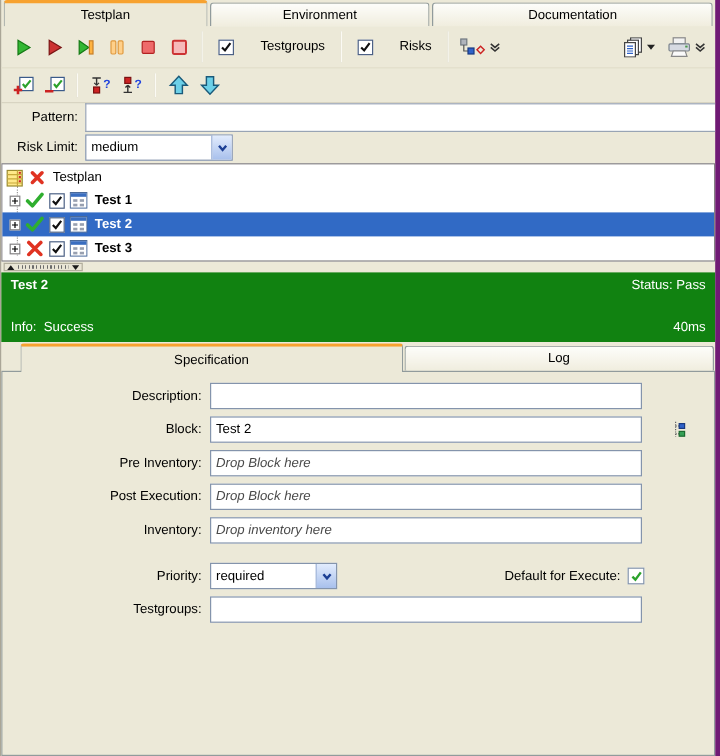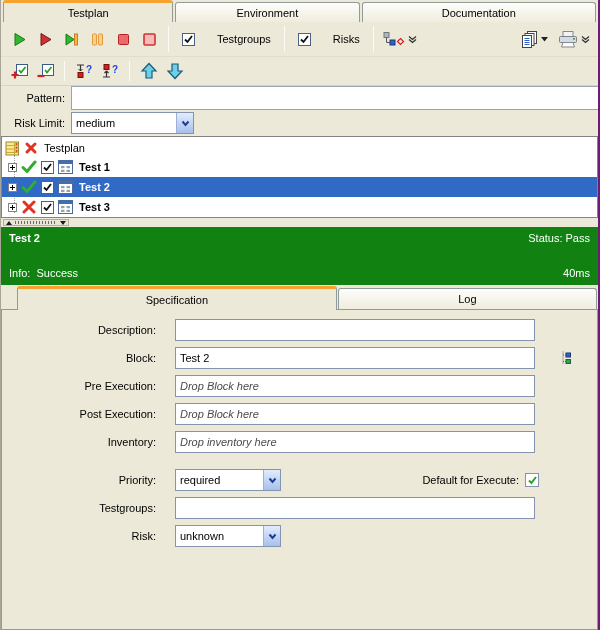--- a/index.html
+++ b/index.html
@@ -3,21 +3,21 @@
 <meta charset="utf-8">
 <style>
   * { box-sizing: border-box; margin: 0; padding: 0; }
   html,body { background:#fff; }
   .app {
     width: 600px; height: 630px;
     background: #ece9d8;
     font-family: "Liberation Sans", "DejaVu Sans", sans-serif;
     font-size: 11px; color: #000;
     position: relative; overflow: hidden;
-    border-left: 1px solid #aaa697; border-right: 2px solid #701a75;
+    border-left: 1px solid #aaa697; border-right: 4px solid #701a75;
   }
 
   
   .tabbar { height: 22px; display: flex; align-items: flex-end; padding-left: 2px; }
   .tab {
     height: 20px; border: 1px solid #919b9c; border-bottom: none;
     border-radius: 3px 3px 0 0; margin-right: 2px;
     display: flex; align-items: center; justify-content: center;
     background: linear-gradient(#fdfdfa, #f0edde);
     cursor: default;
@@ -89,21 +89,21 @@
   .dtab { height: 21px; border: 1px solid #919b9c; border-bottom: none; border-radius: 3px 3px 0 0;
           display: flex; align-items: center; justify-content: center;
           background: linear-gradient(#fdfdfa, #f0edde); margin-right: 1px; }
   .dtab.active { height: 24px; background: #ece9d8; border-top: 3px solid #f7a22f;
                  position: relative; z-index: 2; margin-bottom: -1px; }
   .dtab.dw1 { width: 323px; } .dtab.dw2 { width: 262px; }
 
   
   .formpanel { height: 321px; border: 1px solid #919b9c; background: #ece9d8; padding-top: 9px; position: relative; z-index: 1; }
   .frow { display: flex; align-items: center; margin-bottom: 6px; }
-  .flabel2 { width: 173px; text-align: right; padding-right: 19px; flex: none; }
+  .flabel2 { width: 173px; text-align: right; padding-right: 7px; flex: none; }
   .finput { width: 360px; height: 22px; border: 1px solid #8494ac; padding: 0 4px;
             font: inherit; background: #fff; }
   .finput::placeholder { font-style: italic; color: #4a4a4a; opacity: 1; }
   .gap-lp { margin-top: 34px; }
   .gap-pr { margin-top: 16px; }
   .gap-tg { margin-top: 2px; }
   .blockpick { margin-left: 22px; width: 18px; height: 18px; display: flex; align-items: center; justify-content: center;
                background: transparent; border: none; }
   .dfe { margin-left: auto; margin-right: 58px; display: flex; align-items: center; gap: 6px; }
   .cb-green { width: 14px; height: 14px; background: #fff; border: 1px solid #8494ac;
@@ -456,21 +456,21 @@
       <span class="blockpick">
           <svg width="13" height="16" viewBox="0 0 13 16">
             <path d="M3,1.5 V14 M3,5 H6 M3,11.5 H6" stroke="#666" stroke-dasharray="1,1" fill="none"></path>
             <rect x="6" y="3" width="4.5" height="4" fill="#2f62c8" stroke="#1a3a80"></rect>
             <rect x="6" y="9.5" width="4.5" height="4" fill="#35a055" stroke="#1a6a30"></rect>
           </svg>
         </span>
     </div>
 
     <div class="frow">
-      <span class="flabel2">Pre Execution:</span>
+      <span class="flabel2">Pre Inventory:</span>
       <input class="finput" type="text" placeholder="Drop Block here" style="">
     </div>
 
     <div class="frow">
       <span class="flabel2">Post Execution:</span>
       <input class="finput" type="text" placeholder="Drop Block here" style="">
     </div>
 
     <div class="frow">
       <span class="flabel2">Inventory:</span>
@@ -496,26 +496,15 @@
             </svg>
           </span>
       </div>
     </div>
 
     <div class="frow gap-tg">
       <span class="flabel2">Testgroups:</span>
       <input class="finput" type="text" value="" style="">
     </div>
 
-    <div class="frow">
-      <span class="flabel2">Risk:</span>
-      <div class="combo small">
-        <span class="cval">unknown</span>
-        <span class="cbtn">
-            <svg width="9" height="7" viewBox="0 0 9 7">
-              <path d="M1.5,1.5 L4.5,5 L7.5,1.5" stroke="#1c3f94" stroke-width="2" fill="none"></path>
-            </svg>
-          </span>
-      </div>
-    </div>
 
   </div>
 </div>
 
 </body></html>

